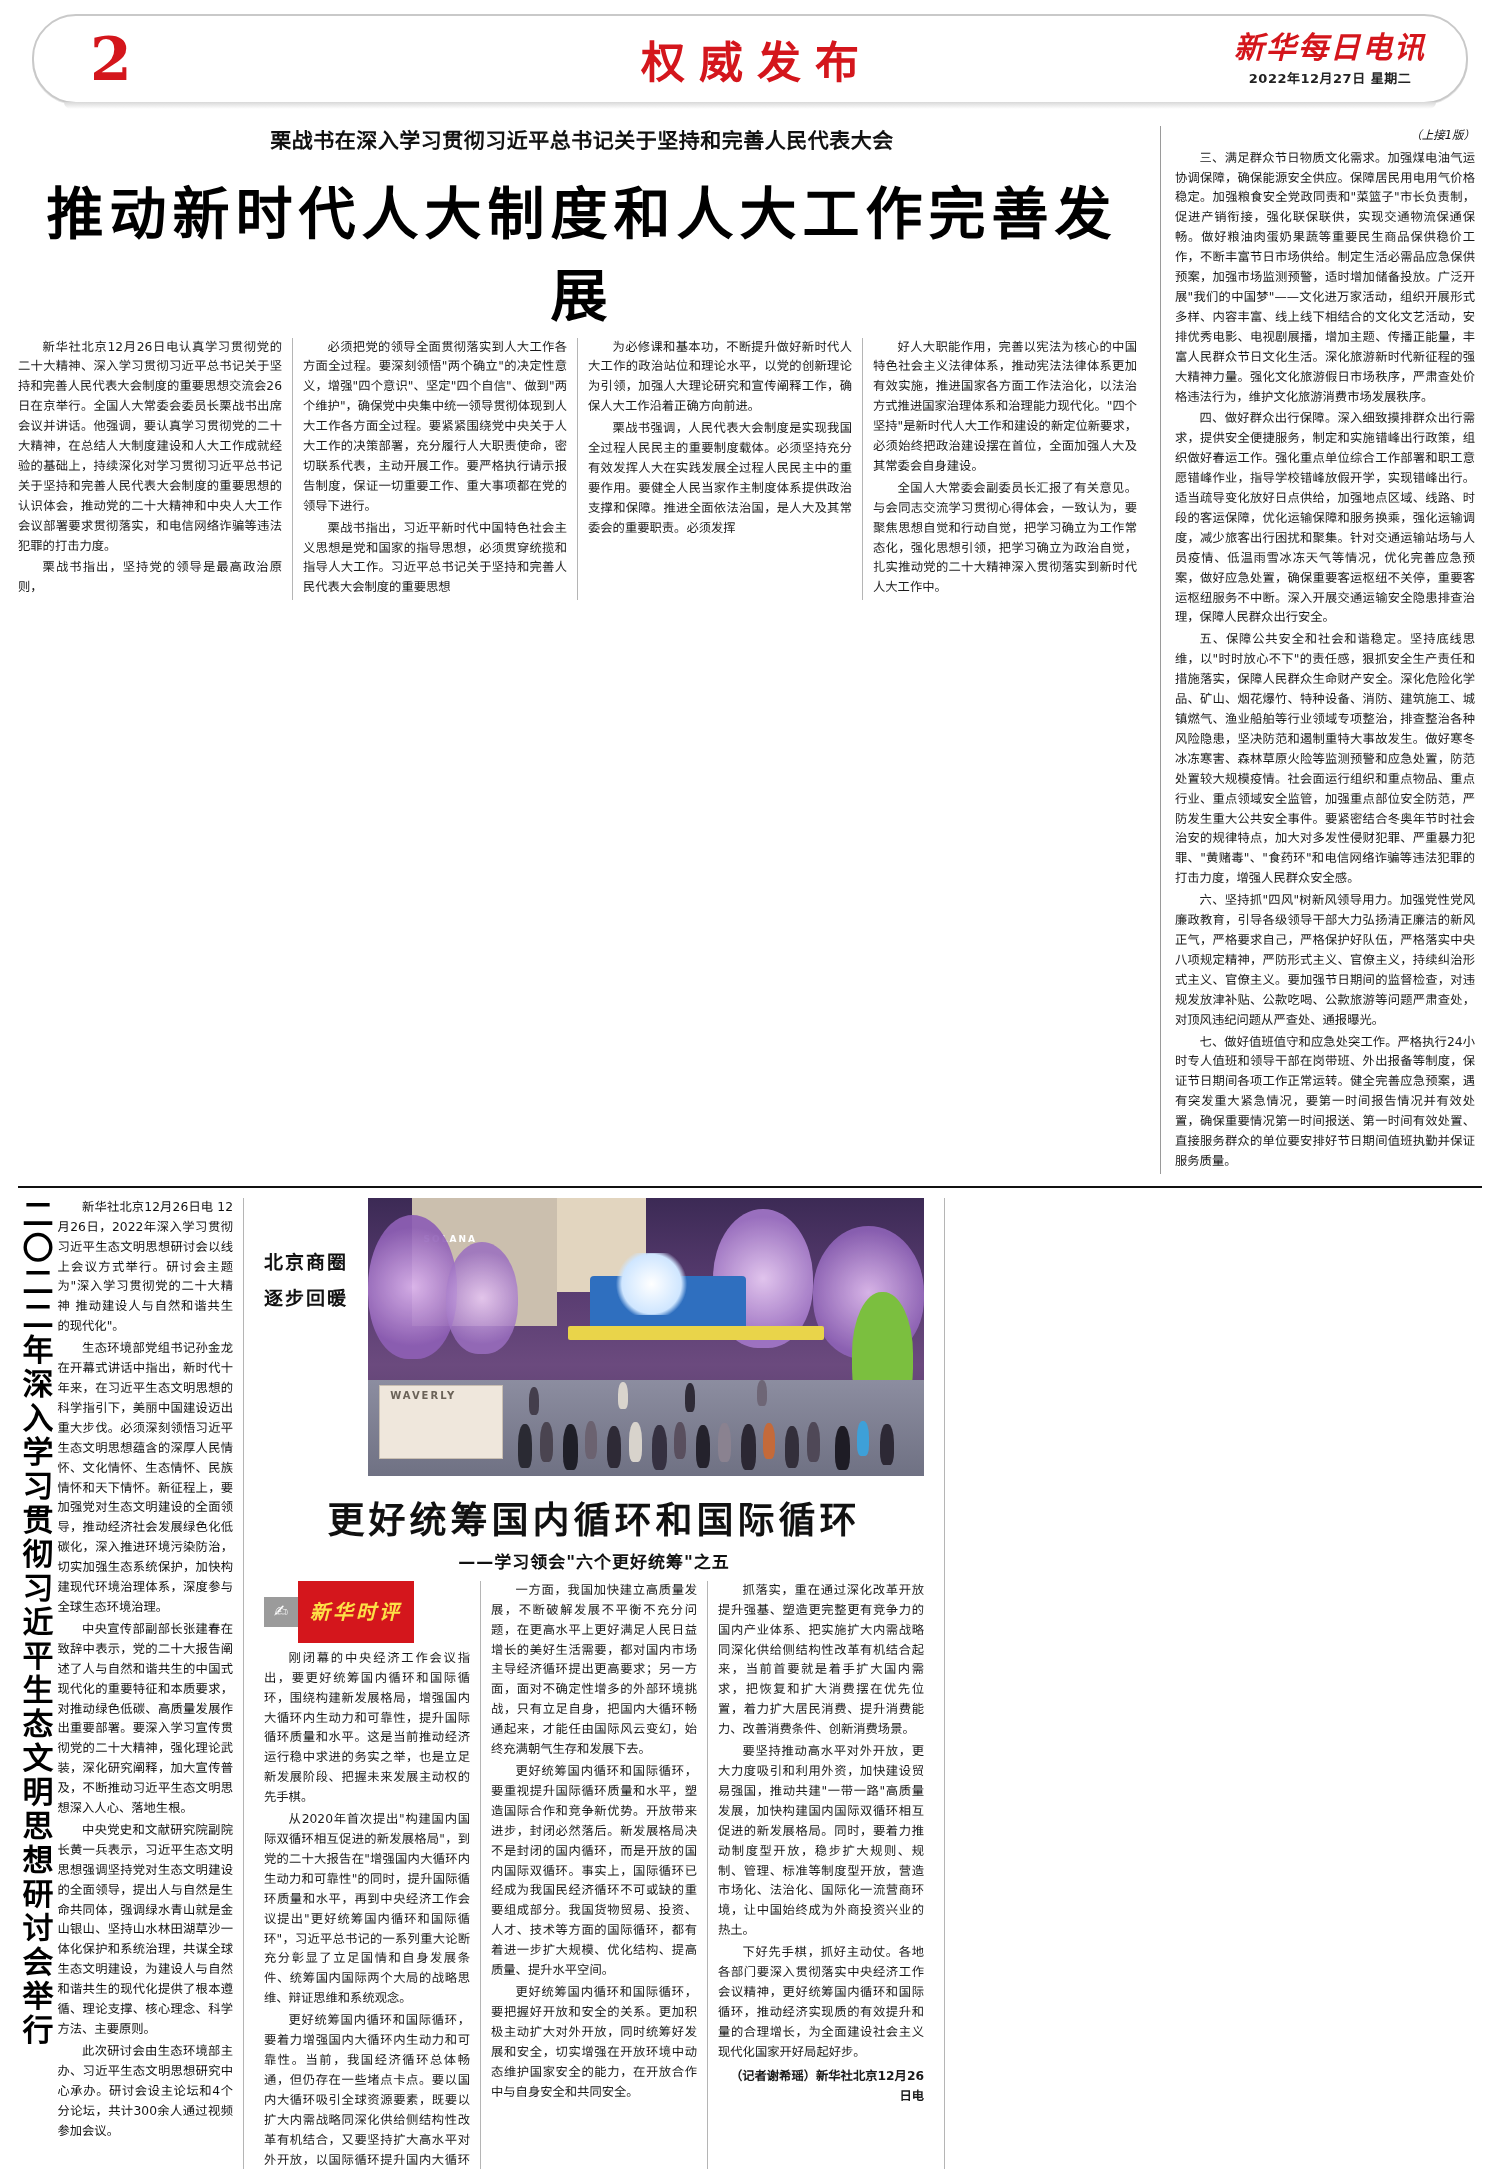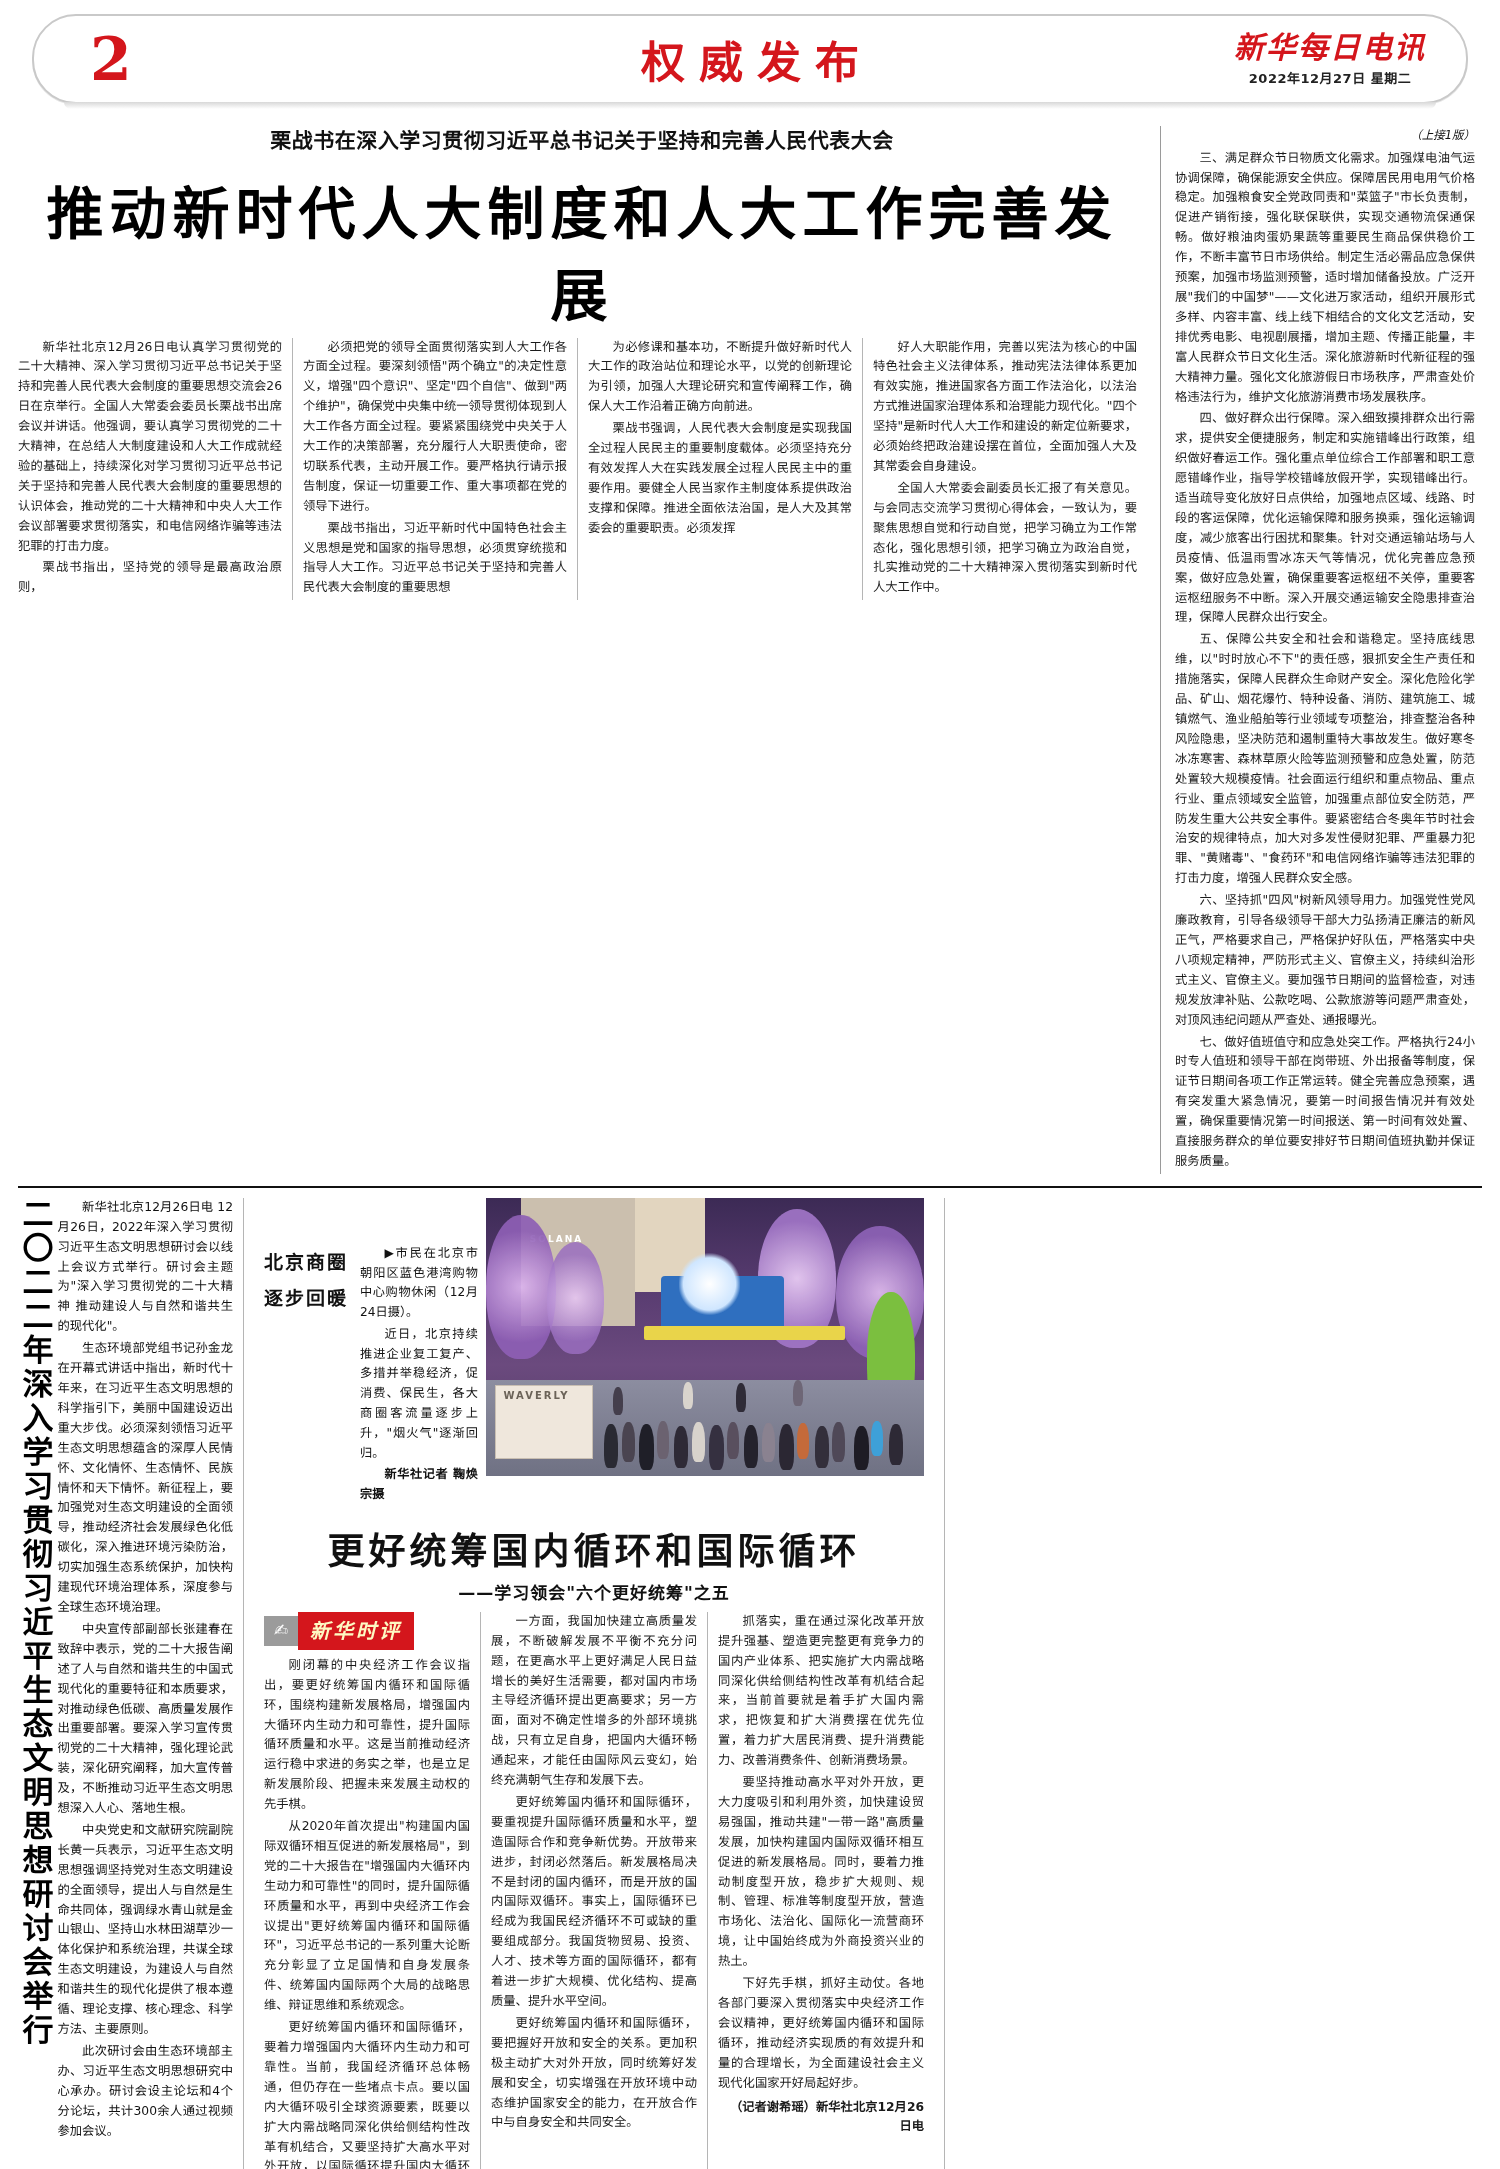--- a/index.html
+++ b/index.html
@@ -111,22 +111,22 @@
   
   .comm-head{
     text-align:center;font-family:"DejaVu Serif","Liberation Serif",serif;
     font-size:37px;font-weight:900;letter-spacing:4px;margin:14px 0 4px;
   }
   .comm-sub{
     text-align:center;font-size:17px;font-weight:700;letter-spacing:1px;margin-bottom:8px;
   }
   .badge-xh{
     display:inline-flex;align-items:center;height:38px;background:#d4161c;
-    color:#fef9c3;font-family:"DejaVu Serif","Liberation Serif",serif;font-weight:900;
-    font-size:20px;letter-spacing:3px;padding:0 12px;font-style:italic;
+    color:#fde047;font-family:"DejaVu Serif","Liberation Serif",serif;font-weight:900;
+    font-size:20px;letter-spacing:3px;padding:12px 12px;font-style:italic;
   }
   .badge-wrap{display:flex;align-items:center;margin-bottom:6px;}
   .badge-icon{
     width:34px;height:30px;background:#9b9b9b;margin-right:0;
     display:flex;align-items:center;justify-content:center;color:#fff;font-size:17px;
   }
 
   
   .ph-sky{position:absolute;inset:0;background:linear-gradient(180deg,#3c2a55 0%,#5a3d72 35%,#6b4a7e 60%,#4b3660 100%);}
   .ph-tree{position:absolute;border-radius:50% 50% 45% 45%;filter:blur(0.4px);}
@@ -206,25 +206,20 @@
     </div>
 
     <div class="vsep"></div>
 
     <div class="photo-block">
 
       <div class="photo-caption-row">
         <div class="pc-title">
           <div>北京商圈</div>
           <div>逐步回暖</div>
-        </div>
-        <div class="pc-body">
-          <p class="noind">▶市民在北京市朝阳区蓝色港湾购物中心购物休闲（12月24日摄）。</p>
-          <p>近日，北京持续推进企业复工复产、多措并举稳经济，促消费、保民生，各大商圈客流量逐步上升，"烟火气"逐渐回归。</p>
-          <p class="pc-credit">新华社记者 鞠焕宗摄</p>
         </div>
 
         <div class="photo">
           <div class="ph-sky"></div>
 
           <div class="ph-bldg" style="left:8%;top:0;width:26%;height:46%;background:#cbbfae;"></div>
           <div class="ph-bldg" style="left:34%;top:0;width:16%;height:34%;background:#e2d5bf;"></div>
           <div class="ph-label" style="left:10%;top:13%;">SOLANA</div>
 
           <div class="ph-tree" style="left:0%;top:6%;width:16%;height:52%;background:radial-gradient(circle,#dcb4ee,#8e5fb5 70%);opacity:.92;"></div>

